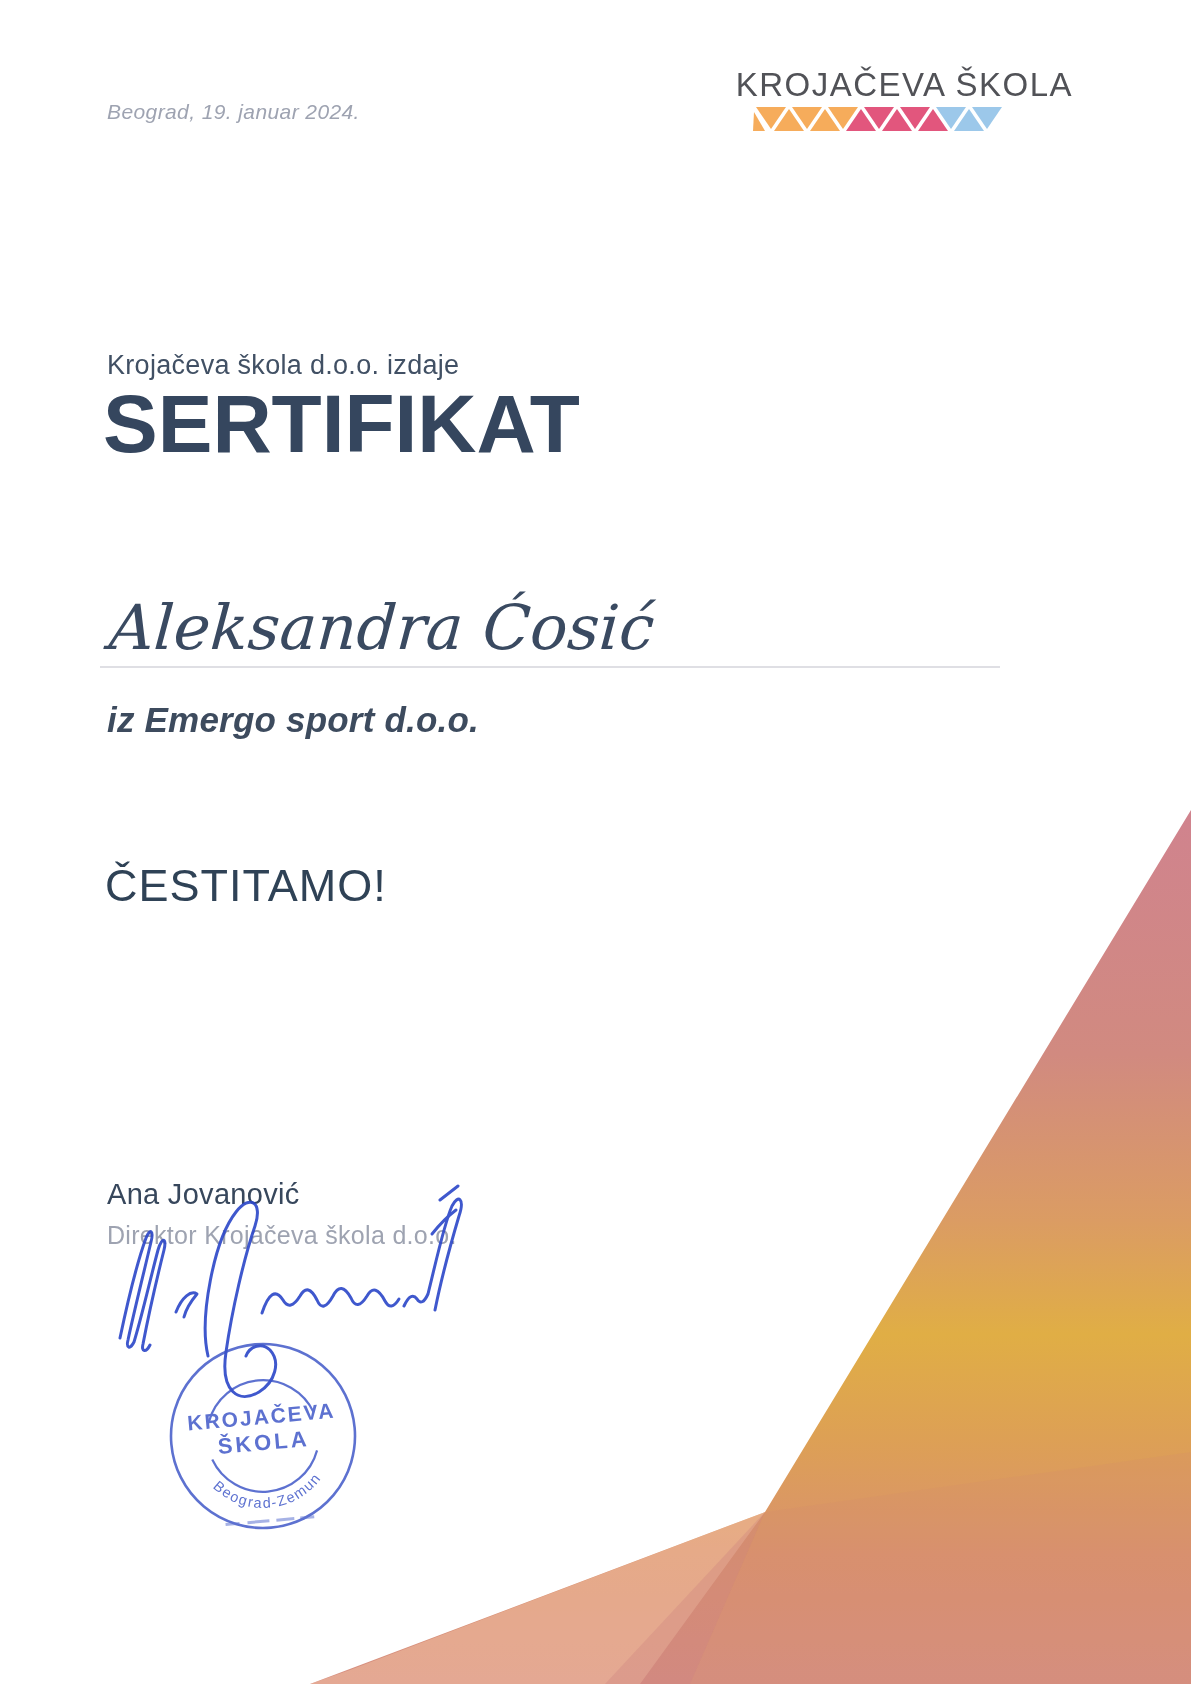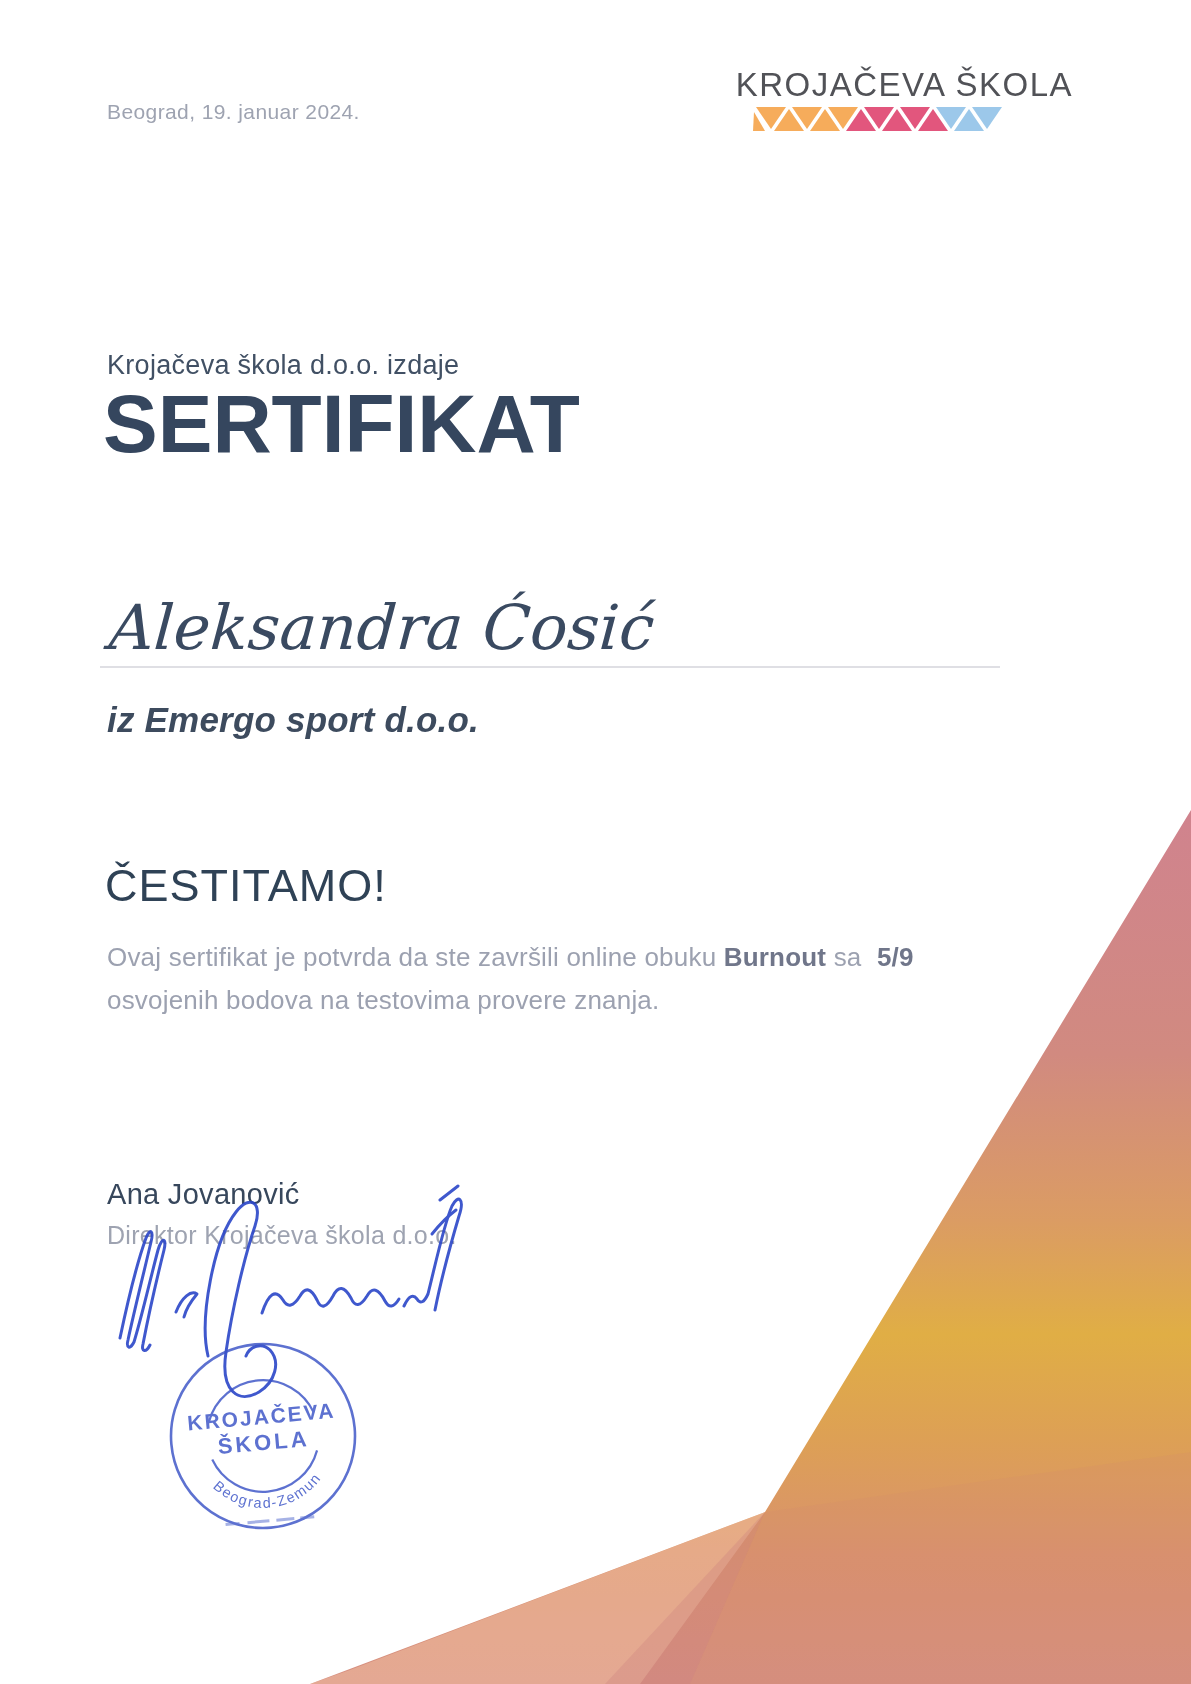--- a/index.html
+++ b/index.html
@@ -5,21 +5,21 @@
   html,body{margin:0;padding:0;background:#ffffff;}
   .page{
     position:relative;
     width:1191px;height:1684px;
     overflow:hidden;
     background:#ffffff;
     font-family:"Liberation Sans", sans-serif;
   }
   .abs{position:absolute;}
   
-  .date{left:107px;top:100px;font-size:21px;color:#9EA3B1;letter-spacing:0.4px;}
+  .date{left:107px;top:100px;font-size:21px;color:#9EA3B1;letter-spacing:0.4px;font-style:italic;}
   .logo-title{
     right:118px;top:66px;
     font-size:33px;color:#515257;letter-spacing:1.5px;font-weight:400;
     white-space:nowrap;
     margin-left:44px;
   }
   .logo-strip{left:753px;top:106px;width:252px;height:27px;}
   
   .issuer{left:107px;top:350px;font-size:27px;color:#41506
 
@@ -111,23 +111,20 @@
     <div class="abs issuer">Krojačeva škola d.o.o. izdaje</div>
 
     <div class="abs recipient-name">Aleksandra Ćosić</div>
 
     <div class="abs name-underline"></div>
 
     <div class="abs company">iz Emergo sport d.o.o.</div>
 
     <div class="abs congrats-heading">ČESTITAMO!</div>
 
-    <div class="abs body-text"><span>Ovaj sertifikat je potvrda da ste završili online obuku </span><b>Burnout</b><span> sa </span><b class="score">5/9</b><br>
-      <span>osvojenih bodova na testovima provere znanja.</span>
-    </div>
 
     <div class="abs signatory-name">Ana Jovanović</div>
 
     <div class="abs signatory-title">Direktor Krojačeva škola d.o.o.</div>
   </div>
 
   <svg class="abs ink-svg" viewBox="0 0 1191 1684" aria-hidden="true">
 
     <g fill="none" stroke-width="3" stroke-linecap="round" stroke-linejoin="round" opacity="0.9" stroke="#2B46C8">
       <path d="M120,1338 C128,1300 138,1260 146,1238 C150,1228 154,1230 151,1242 C143,1276 134,1312 128,1340 C126,1348 130,1350 134,1342 C142,1316 150,1280 158,1250 C162,1236 167,1238 164,1250 C156,1282 148,1318 143,1344 C141,1352 146,1353 150,1345"></path>

